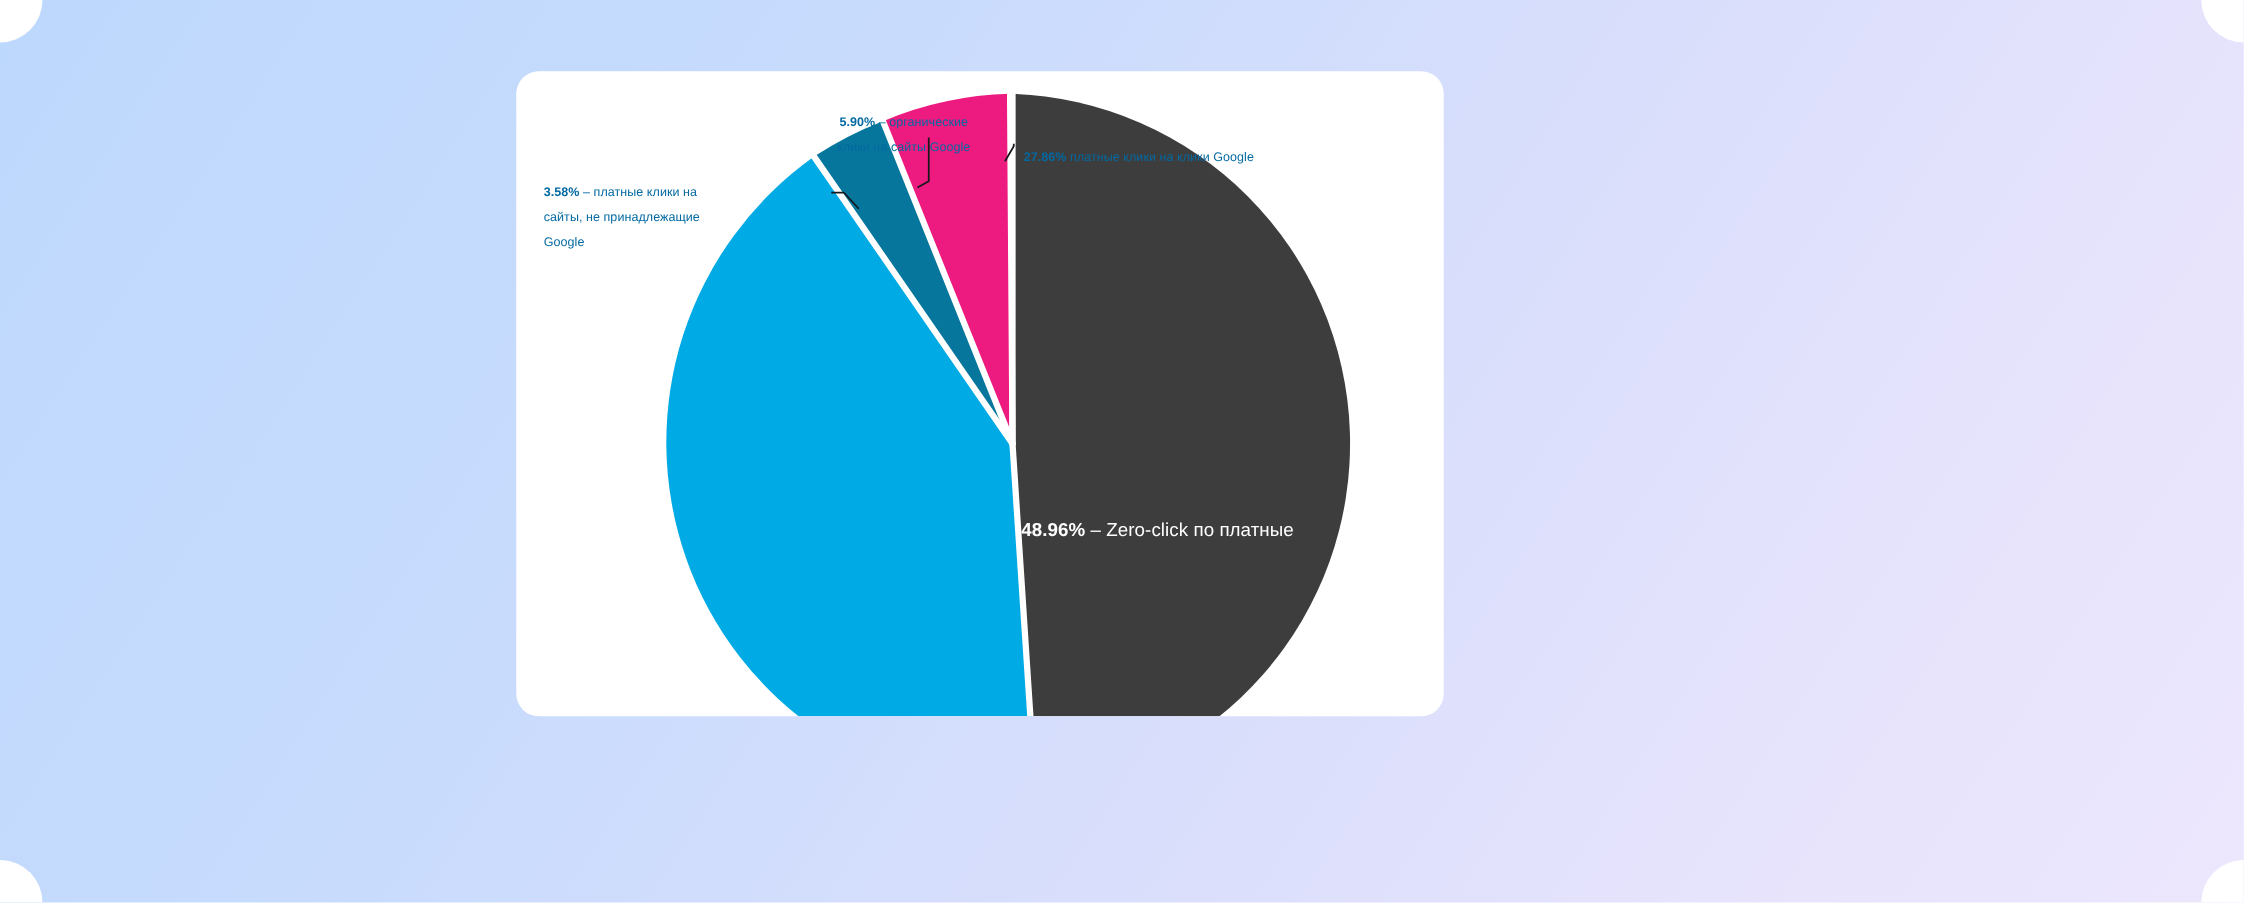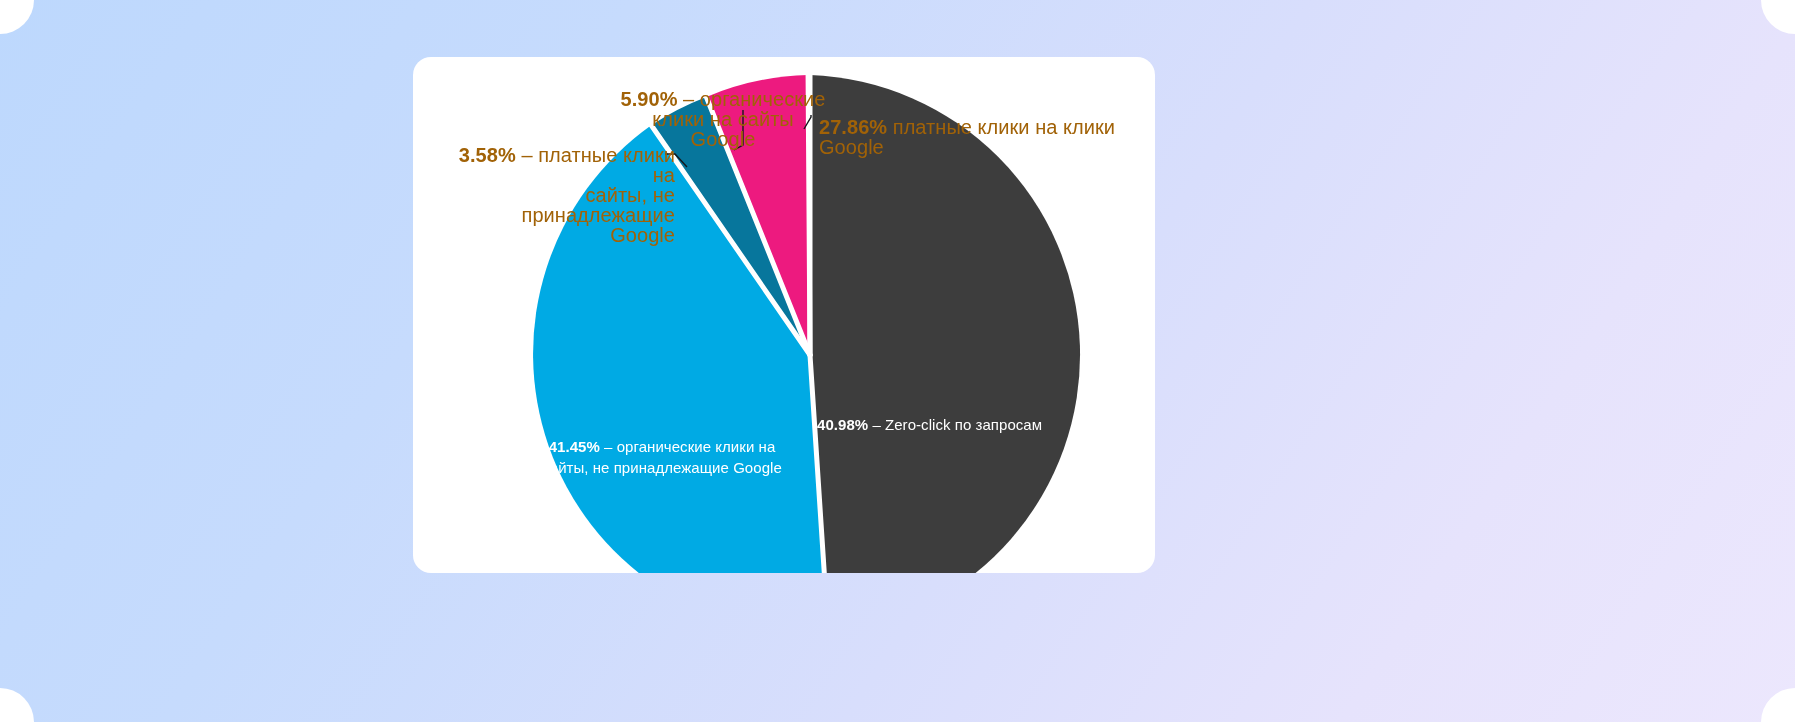--- a/index.html
+++ b/index.html
@@ -57,41 +57,41 @@
     top: 0;
     width: 742px;
     height: 516px;
     display: block;
   }
 
   
   .label {
     position: absolute;
     font-family: "Liberation Sans", sans-serif;
-    font-size: 20px;
+    font-size: 10px;
     line-height: 20px;
-    color: #a16207;
+    color: #0369a1;
     white-space: pre-line;
     letter-spacing: 0.05px;
   }
   .label b {
     font-weight: 700;
   }
 
   .label-organic-google {
     left: 205px;
     top: 12px;
     width: 210px;
     text-align: center;
   }
   .label-paid-nongoogle {
-    left: 34px;
+    left: 22px;
     top: 68px;
     width: 228px;
-    text-align: right;
+    text-align: left;
   }
   .label-paid-google {
     left: 406px;
     top: 40px;
     width: 330px;
     text-align: left;
   }
 
   .label-inner {
     position: absolute;
@@ -170,23 +170,19 @@
         <b>3.58%</b><span> – платные клики на
 сайты, не принадлежащие
 Google</span>
       </div>
 
       <div class="label label-paid-google">
         <b>27.86%</b><span> платные клики на клики Google</span>
       </div>
 
       <div class="label-inner label-zero-click">
-        <b>40.98%</b><span> – Zero-click по запросам</span>
+        <b>48.96%</b><span> – Zero-click по платные</span>
       </div>
 
-      <div class="label-inner label-organic-nongoogle">
-        <b>41.45%</b><span> – органические клики на
-сайты, не принадлежащие Google</span>
-      </div>
 
     </div>
   </div>
 </div>
 
 </body></html>

